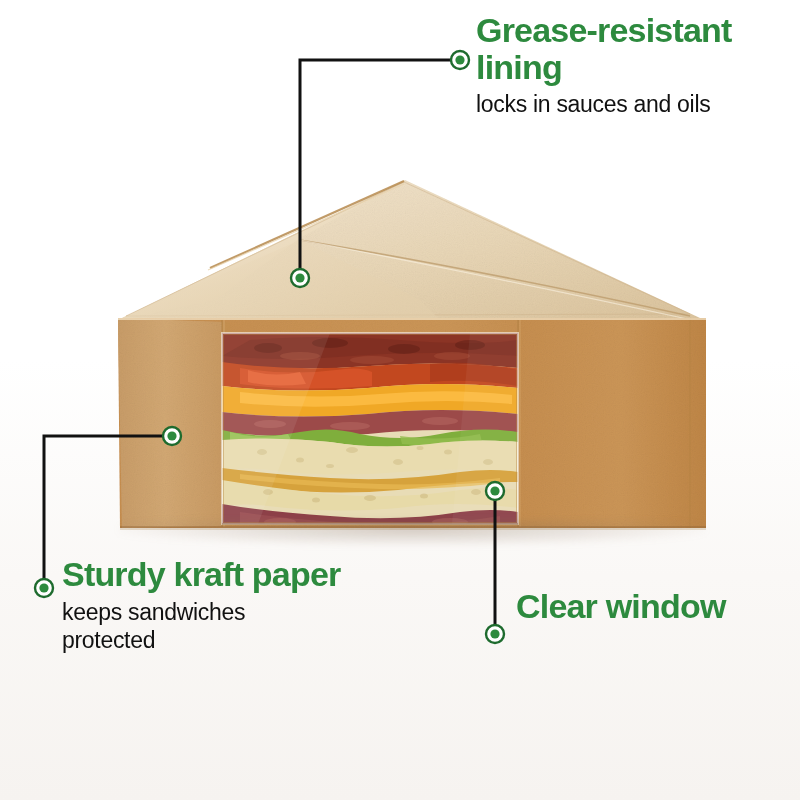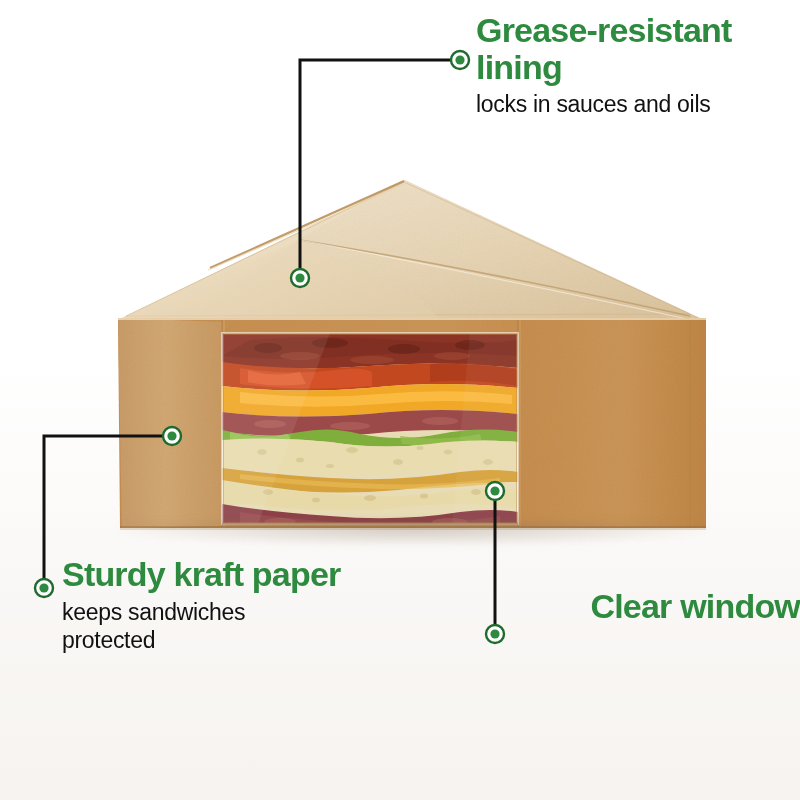--- a/index.html
+++ b/index.html
@@ -16,21 +16,21 @@
   .callout .headline {
     color:#2d8a3e; font-weight:700; font-size:34px; line-height:1.08;
     letter-spacing:-0.8px;
   }
   .callout .sub {
     color:#111111; font-weight:400; font-size:23px; line-height:1.22;
     letter-spacing:-0.3px; margin-top:5px;
   }
   #callout-grease { left:476px; top:12px; width:316px; }
   #callout-kraft  { left:62px;  top:556px; width:280px; }
-  #callout-window { left:516px; top:588px; width:284px;text-align:right; }
+  #callout-window { left:516px; top:588px; width:284px; }
 
   
   #connectors { position:absolute; inset:0; }
 
   
   #product { position:absolute; left:0; top:0; width:800px; height:800px; }
 
   
   .ground-shadow {
     position:absolute; left:118px; top:520px; width:588px; height:26px;

